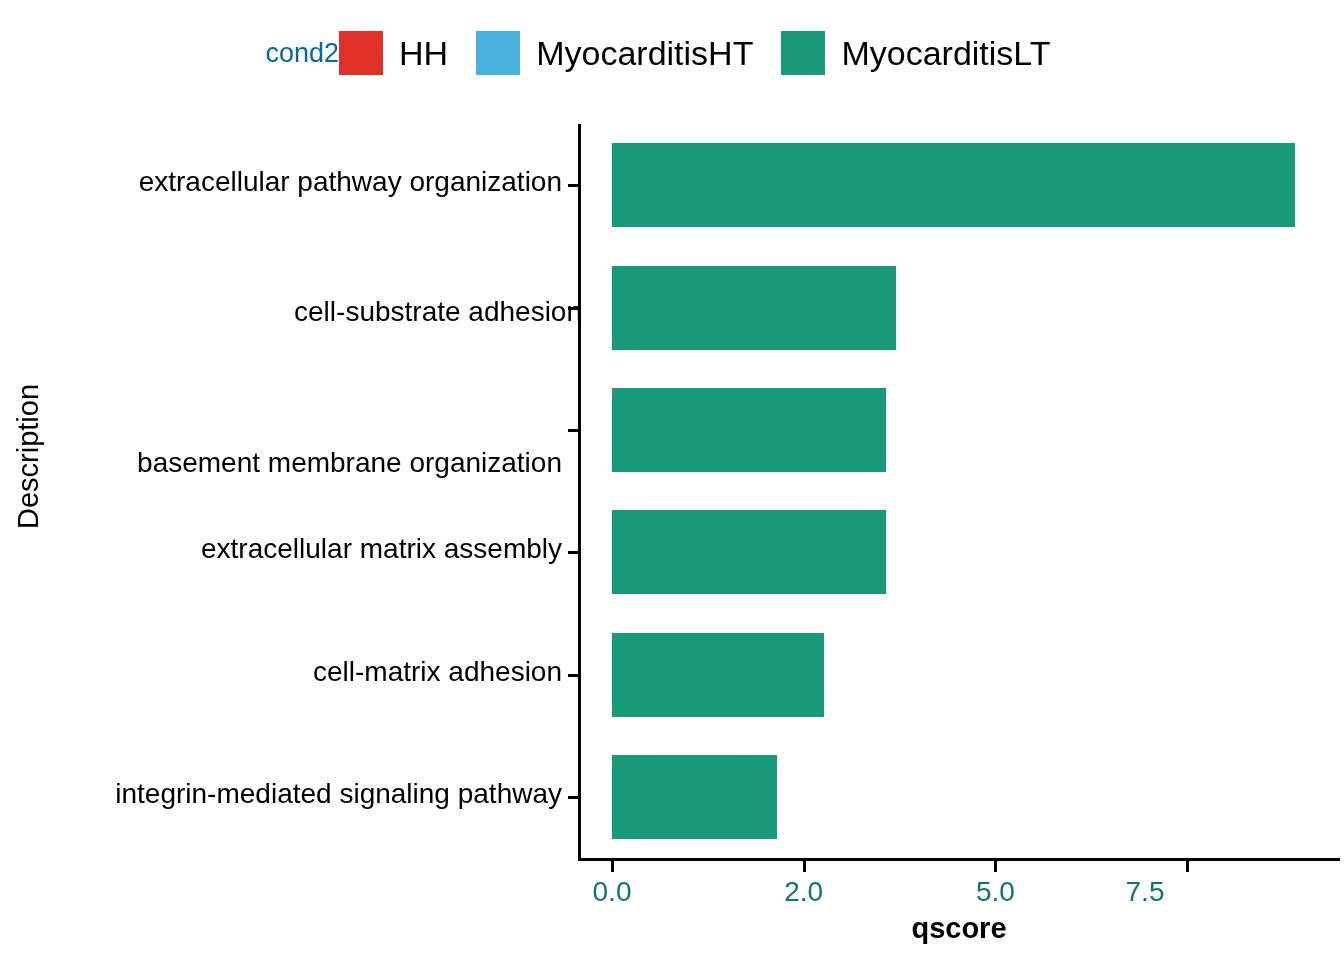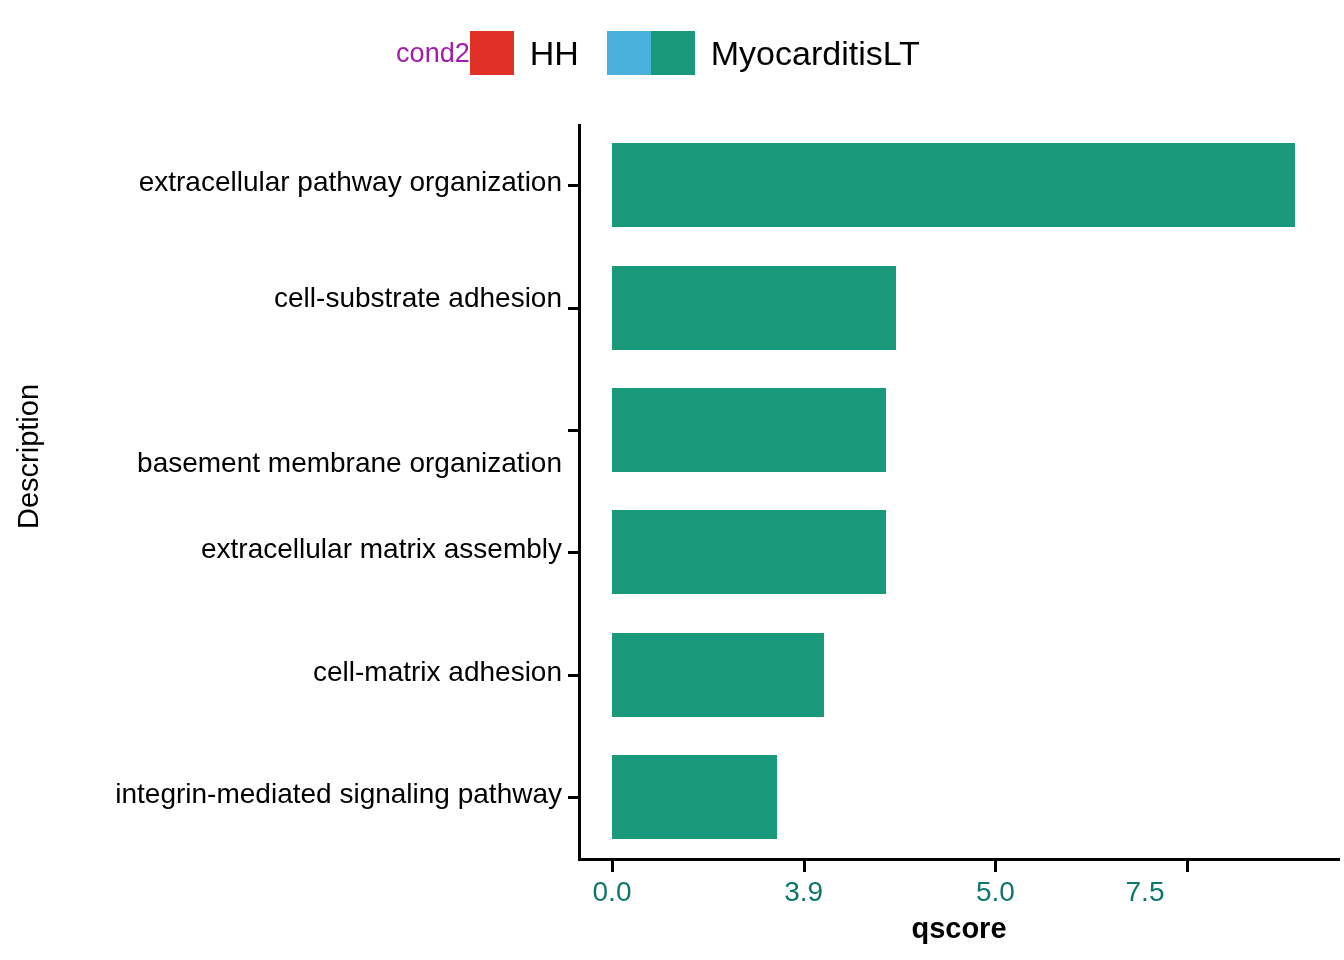--- a/index.html
+++ b/index.html
@@ -23,21 +23,21 @@
     top: 22px;
     width: 1344px;
     height: 62px;
     display: flex;
     align-items: center;
     justify-content: center;
     gap: 0px;
   }
   .legend-title {
     font-size: 27px;
-    color: #a21caf;
+    color: #0369a1;
     white-space: nowrap;
   }
   .legend-entry {
     display: flex;
     align-items: center;
     white-space: nowrap;
   }
   .legend-swatch {
     width: 44px;
     height: 44px;
@@ -159,20 +159,21 @@
   <div id="legend">
     <span class="legend-title">cond2</span>
 
     <span class="legend-entry">
       <span class="legend-swatch" id="sw0" style="background: rgb(224, 49, 39);"></span>
       <span class="legend-label">HH</span>
     </span>
 
     <span class="legend-entry">
       <span class="legend-swatch" id="sw1" style="background: rgb(73, 177, 219);"></span>
+      <span class="legend-label">MyocarditisHT</span>
     </span>
 
     <span class="legend-entry">
       <span class="legend-swatch" id="sw2" style="background: rgb(23, 153, 122);"></span>
       <span class="legend-label">MyocarditisLT</span>
     </span>
   </div>
 
   <div id="plot">
 
@@ -195,21 +196,21 @@
         <div class="ytick" style="top: 306.5px;"></div>
         <div class="ytick" style="top: 428.833px;"></div>
         <div class="ytick" style="top: 551.167px;"></div>
         <div class="ytick" style="top: 673.5px;"></div>
         <div class="ytick" style="top: 795.833px;"></div>
       </div>
     <div id="ylabel-layer">
         <div class="ylabel-wrap" style="top: 168.167px;">
           <div class="ylabel">extracellular pathway organization</div>
         </div>
-        <div class="ylabel-wrap" style="top: 284px;">
+        <div class="ylabel-wrap" style="top: 298px; padding-left: 20px;">
           <div class="ylabel">cell-substrate adhesion</div>
         </div>
         <div class="ylabel-wrap" style="top: 430px; margin-top: 19px;">
           <div class="ylabel">basement membrane organization</div>
         </div>
         <div class="ylabel-wrap" style="top: 535.167px;">
           <div class="ylabel">extracellular matrix assembly</div>
         </div>
         <div class="ylabel-wrap" style="top: 657.5px;">
           <div class="ylabel">cell-matrix adhesion</div>
@@ -220,21 +221,21 @@
       </div>
 
     <div id="xtick-layer">
         <div class="xtick" style="left: 611px;"></div>
         <div class="xtick" style="left: 802.675px;"></div>
         <div class="xtick" style="left: 994.35px;"></div>
         <div class="xtick" style="left: 1186.03px;"></div>
       </div>
     <div id="xlabel-layer">
         <div class="xlabel" style="left: 612px;">0.0</div>
-        <div class="xlabel" style="left: 803.675px;">3.9</div>
+        <div class="xlabel" style="left: 803.675px;">2.0</div>
         <div class="xlabel" style="left: 995.35px;">5.0</div>
         <div class="xlabel" style="left: 1145px;">7.5</div>
       </div>
 
     <div id="xlab-title">qscore</div>
   </div>
 
 </div>
 
 </body></html>

